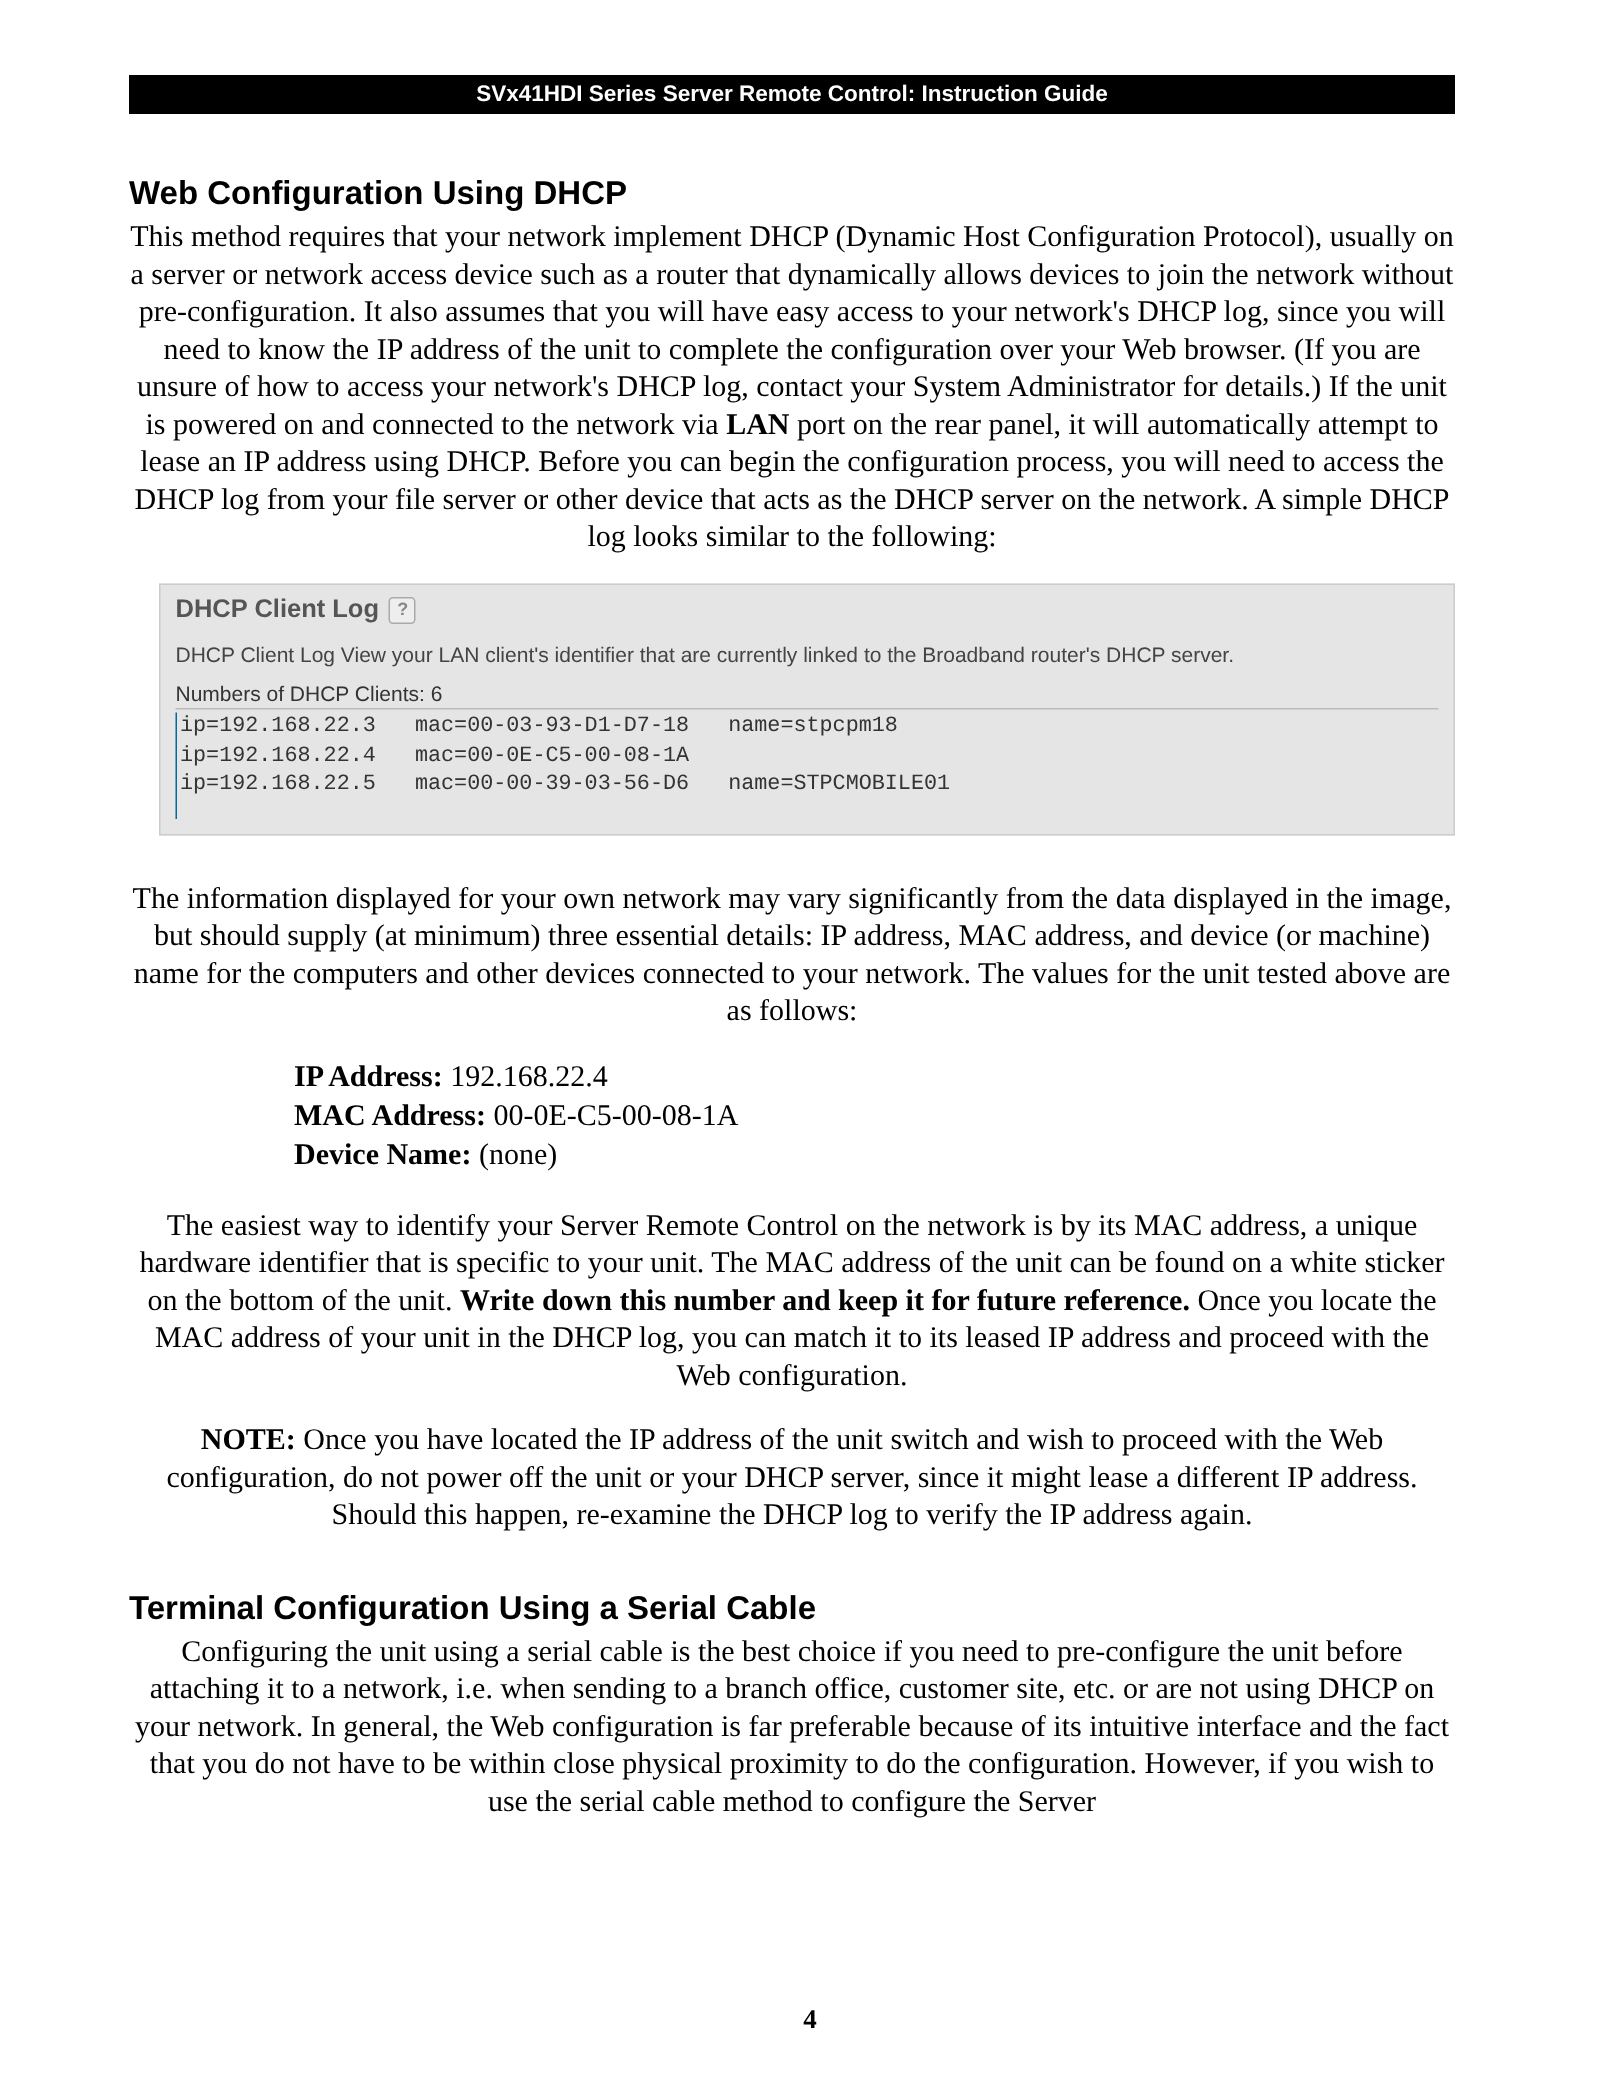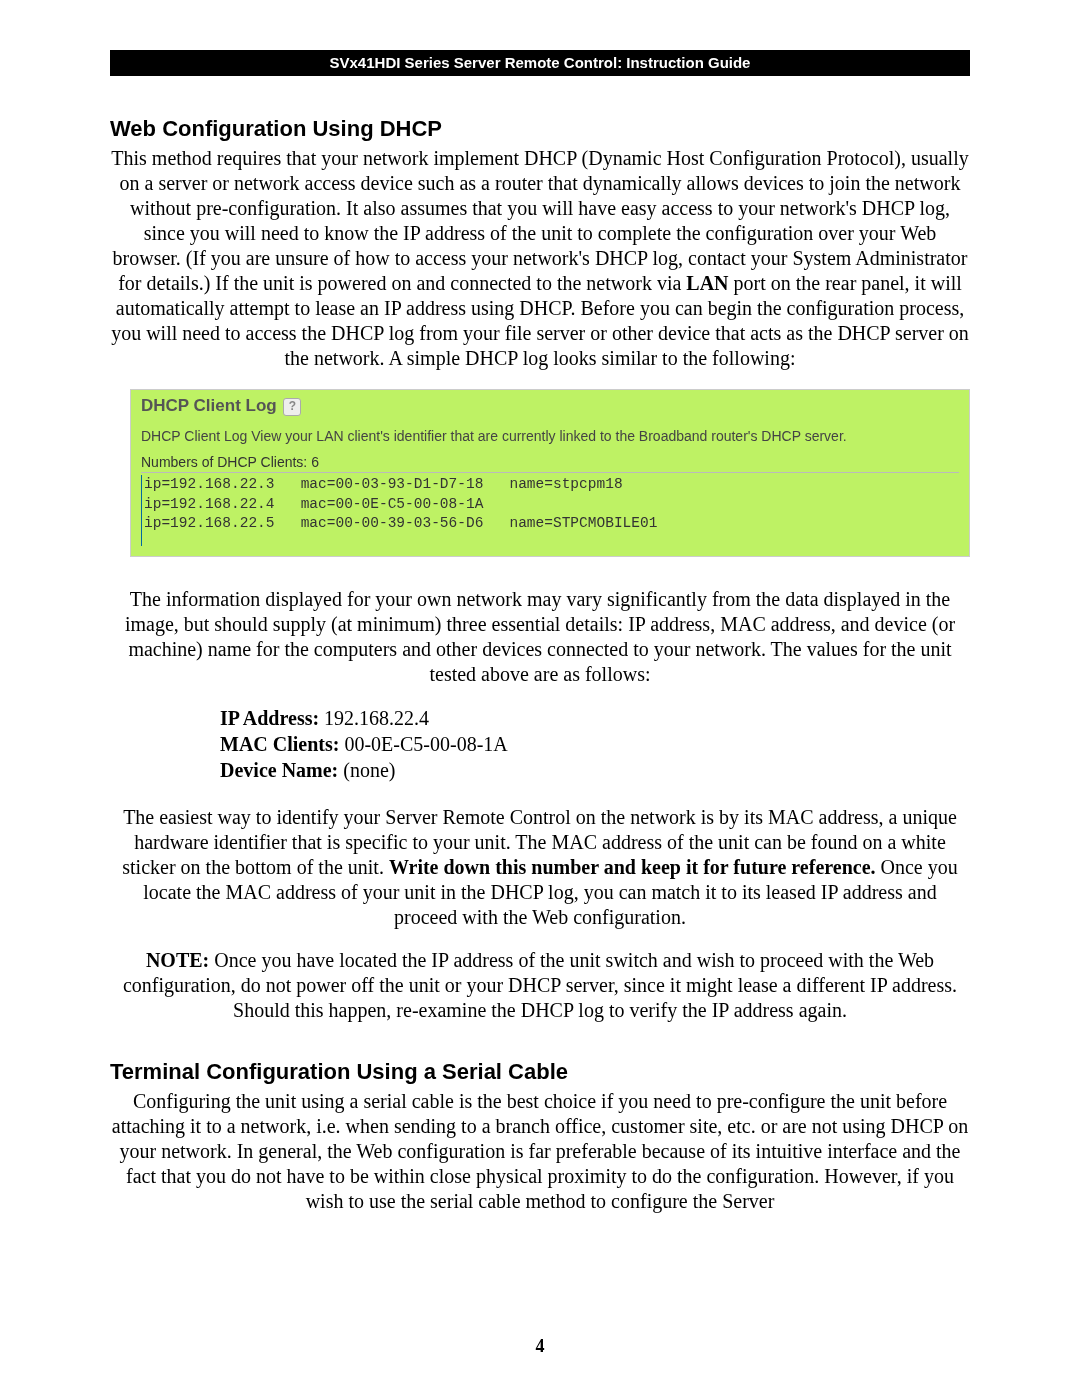--- a/index.html
+++ b/index.html
@@ -6,21 +6,21 @@
     margin: 0;
     padding: 0;
     background: #fff;
     font-family: "Times New Roman", Times, serif;
     color: #000;
   }
   .page {
     width: 1080px;
     min-height: 1397px;
     box-sizing: border-box;
-    padding: 50px 110px 40px 110px;
+    padding: 50px 110px 40px 86px;
     position: relative;
   }
   .header-bar {
     background: #000;
     color: #fff;
     font-family: Arial, Helvetica, sans-serif;
     font-weight: bold;
     font-size: 15px;
     text-align: center;
     padding: 4px 0 5px 0;
@@ -33,21 +33,21 @@
     margin: 0 0 4px 0;
   }
   p.body {
     font-size: 20px;
     line-height: 1.25;
     margin: 0 0 18px 0;
     text-align: center;
   }
   p.body .bold { font-weight: bold; }
   .dhcp-box {
-    background: #bef264;
+    background: #e5e5e5;
     border: 1px solid #ccc;
     margin: 4px 0 30px 20px;
     padding: 6px 10px 10px 10px;
     font-family: Arial, Helvetica, sans-serif;
     font-size: 15px;
     color: #333;
   }
   .dhcp-title {
     font-weight: bold;
     color: #555;
@@ -130,21 +130,21 @@
     <div class="dhcp-count">Numbers of DHCP Clients:  6</div>
     <div class="dhcp-table">ip=192.168.22.3   mac=00-03-93-D1-D7-18   name=stpcpm18
 ip=192.168.22.4   mac=00-0E-C5-00-08-1A
 ip=192.168.22.5   mac=00-00-39-03-56-D6   name=STPCMOBILE01</div>
   </div>
 
   <p class="body">The information displayed for your own network may vary significantly from the data displayed in the image, but should supply (at minimum) three essential details: IP address, MAC address, and device (or machine) name for the computers and other devices connected to your network.  The values for the unit tested above are as follows:</p>
 
   <div class="kv-block">
     <div><span class="k">IP Address:</span><span> 192.168.22.4</span></div>
-    <div><span class="k">MAC Clients:</span><span> 00-0E-C5-00-08-1A</span></div>
+    <div><span class="k">MAC Address:</span><span> 00-0E-C5-00-08-1A</span></div>
     <div><span class="k">Device Name:</span><span> (none)</span></div>
   </div>
 
   <p class="body">
     <span>The easiest way to identify your Server Remote Control on the network is by its MAC address, a unique hardware identifier that is specific to your unit.  The MAC address of the unit can be found on a white sticker on the bottom of the unit.  </span><span class="bold">Write down this number and keep it for future reference.</span><span>  Once you locate the MAC address of your unit in the DHCP log, you can match it to its leased IP address and proceed with the Web configuration.</span>
   </p>
 
   <p class="body">
     <span class="bold">NOTE:</span><span> Once you have located the IP address of the unit switch and wish to proceed with the Web configuration, do not power off the unit or your DHCP server, since it might lease a different IP address.  Should this happen, re-examine the DHCP log to verify the IP address again.</span>
   </p>

